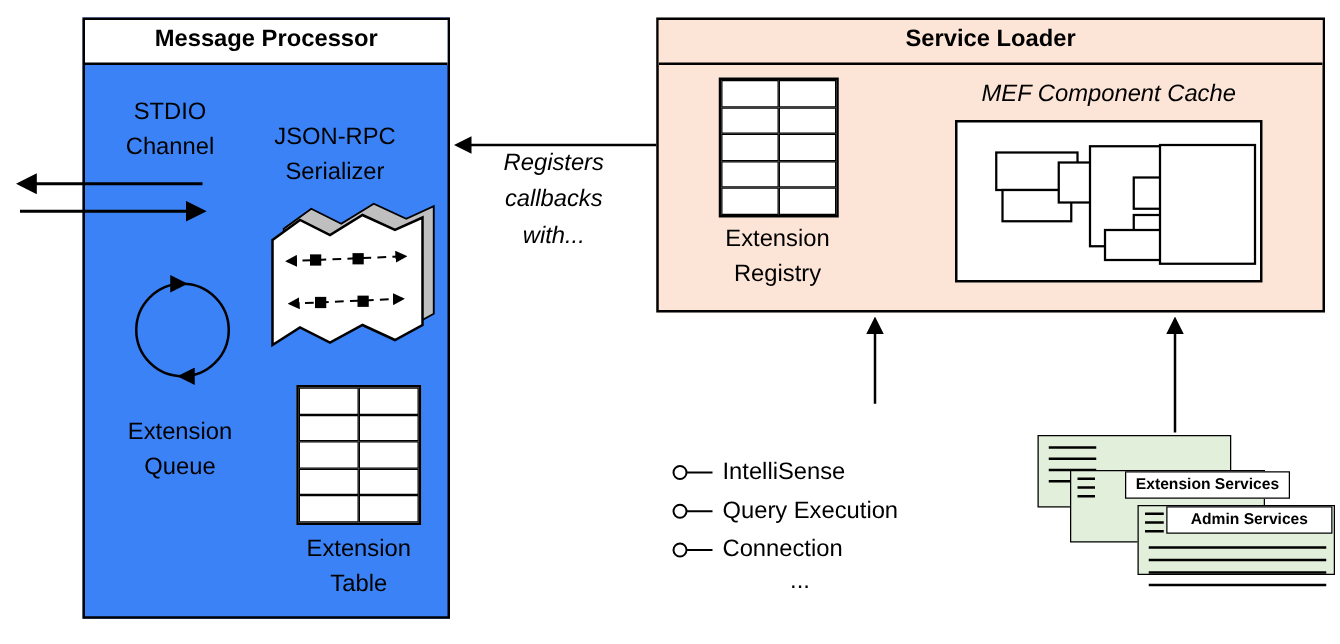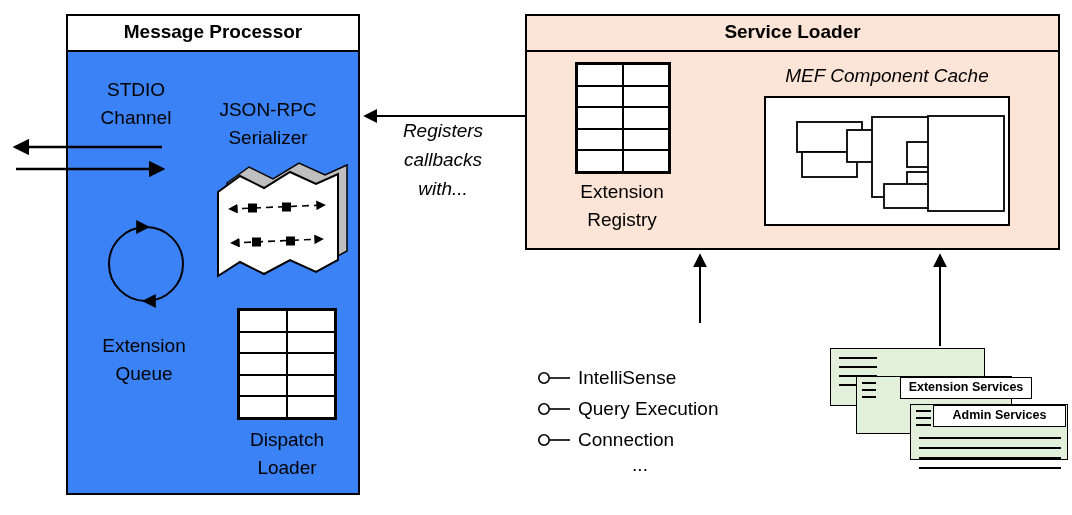--- a/index.html
+++ b/index.html
@@ -74,21 +74,21 @@
     <div></div>
       <div></div>
     <div></div>
       <div></div>
     <div></div>
       <div></div>
     <div></div>
       <div></div>
   </div>
 
-  <div class="label" style="left:237px;top:426px;width:100px;">Dispatch Loader</div>
+  <div class="label" style="left:237px;top:426px;width:100px;">Extension Table</div>
 
   <div class="box sl-fill" style="left:525px;top:14px;width:535px;height:236px;">
     <div class="box-header sl-header">Service Loader</div>
   </div>
 
   <div class="grid-table" style="left:575px;top:62px;width:96px;height:112px;">
     <div></div>
       <div></div>
     <div></div>
       <div></div>

